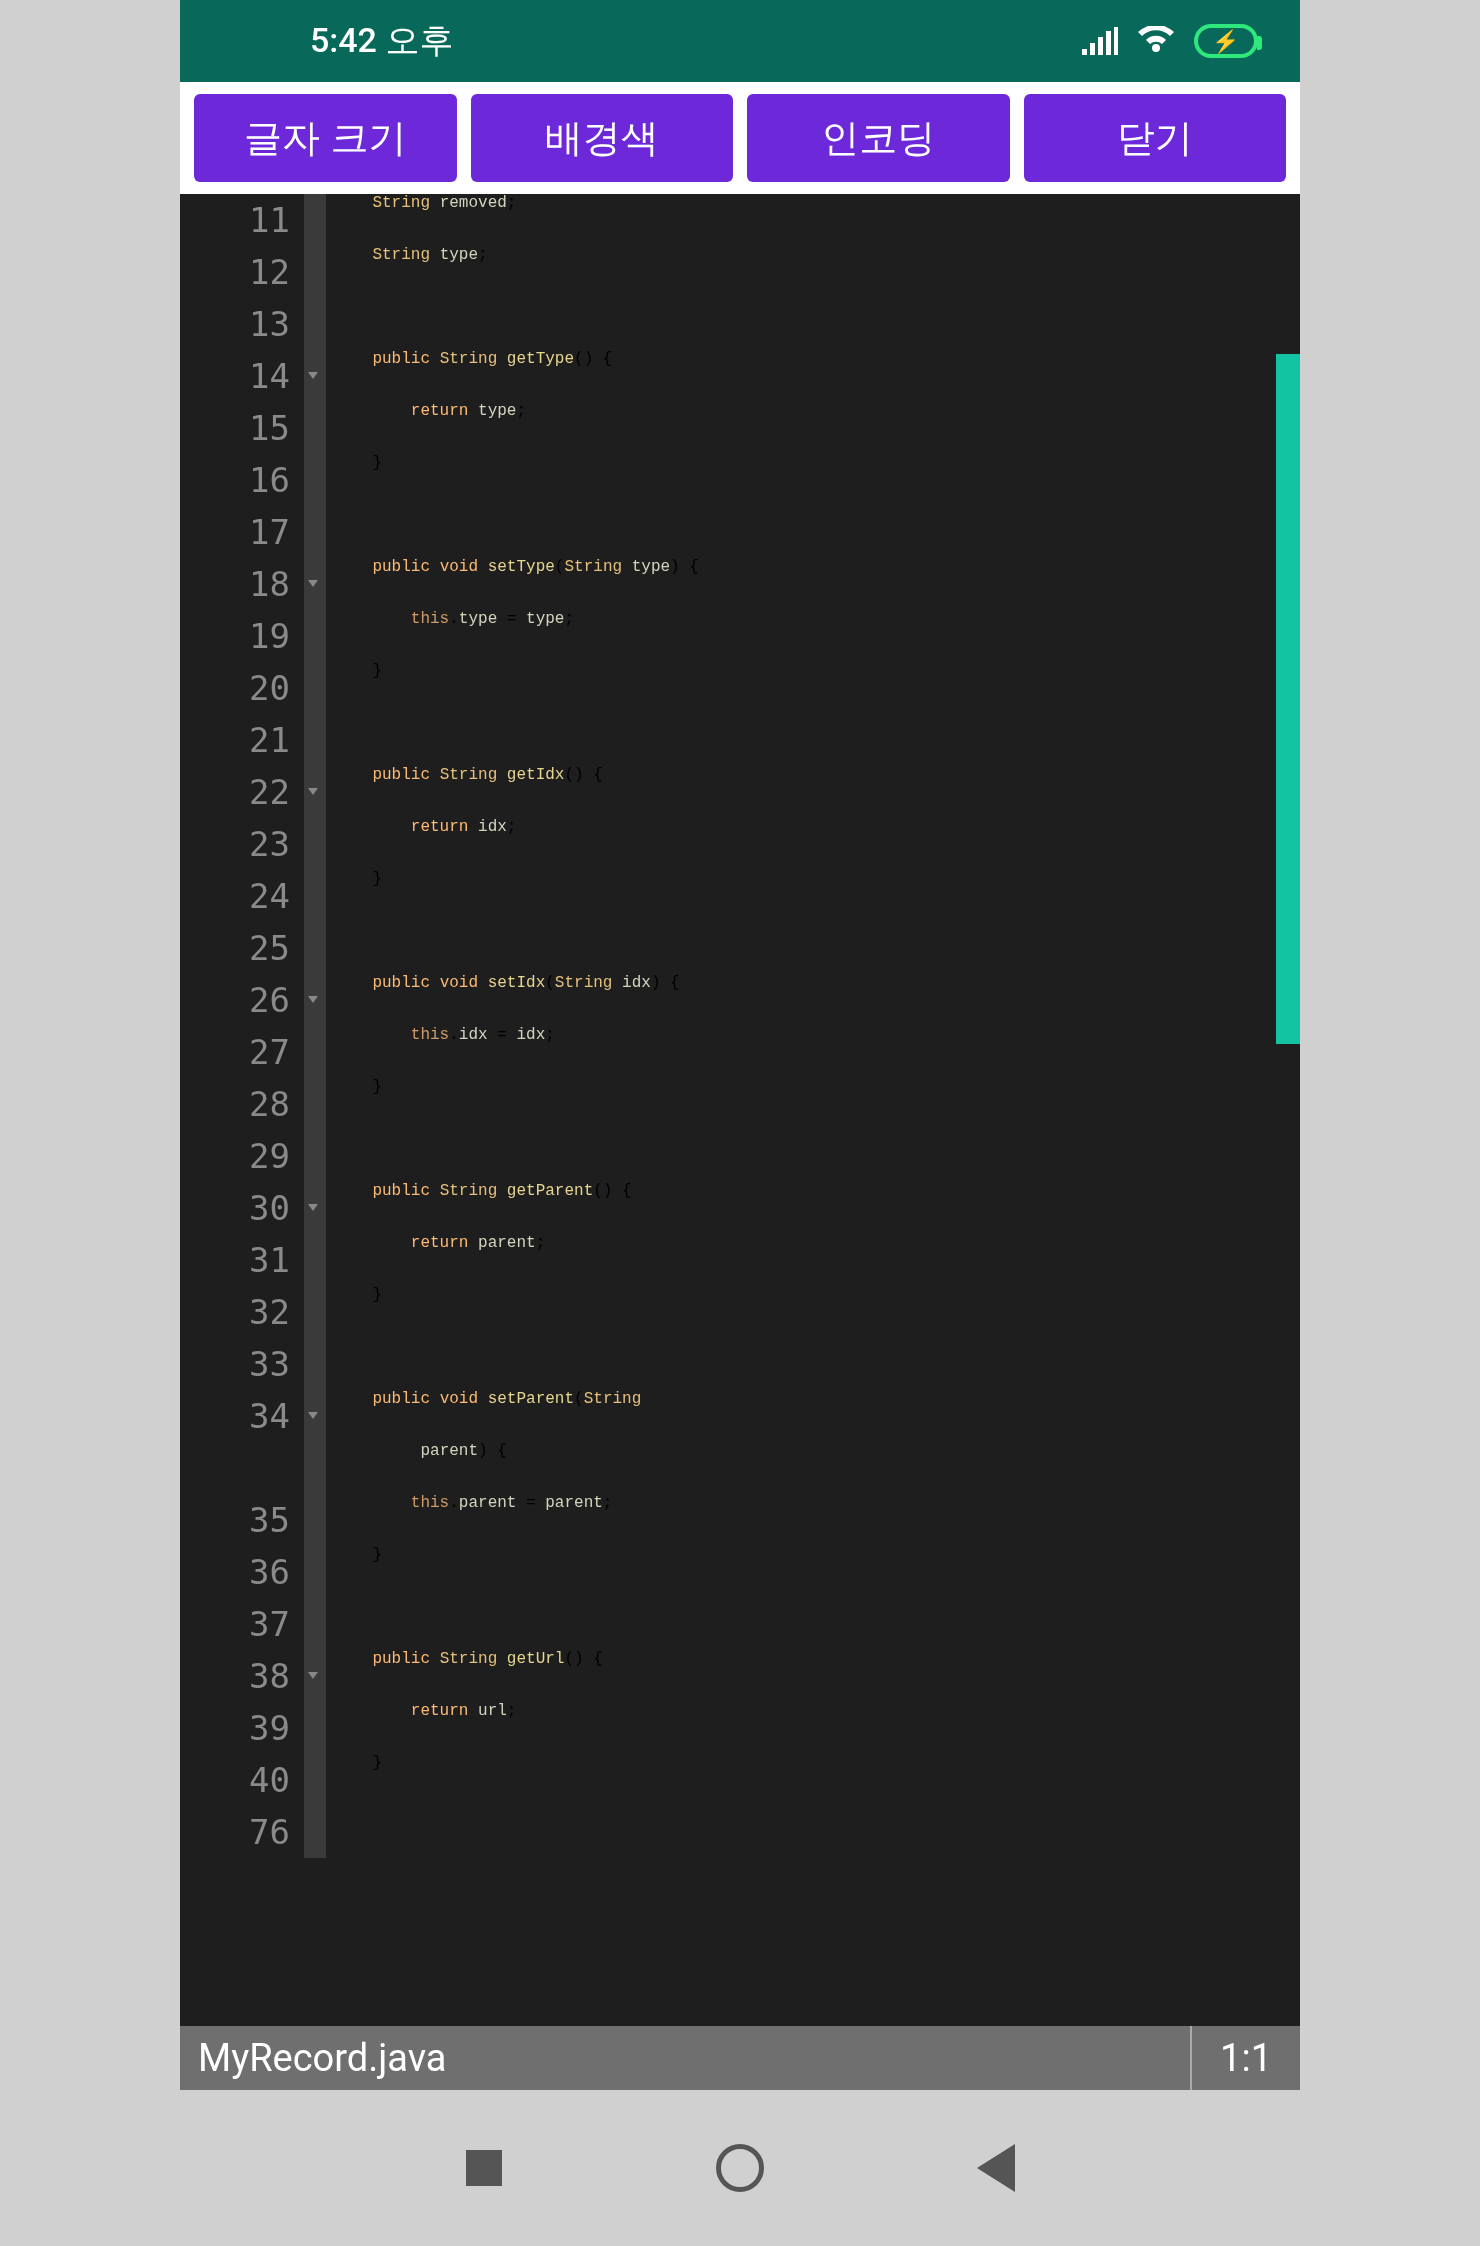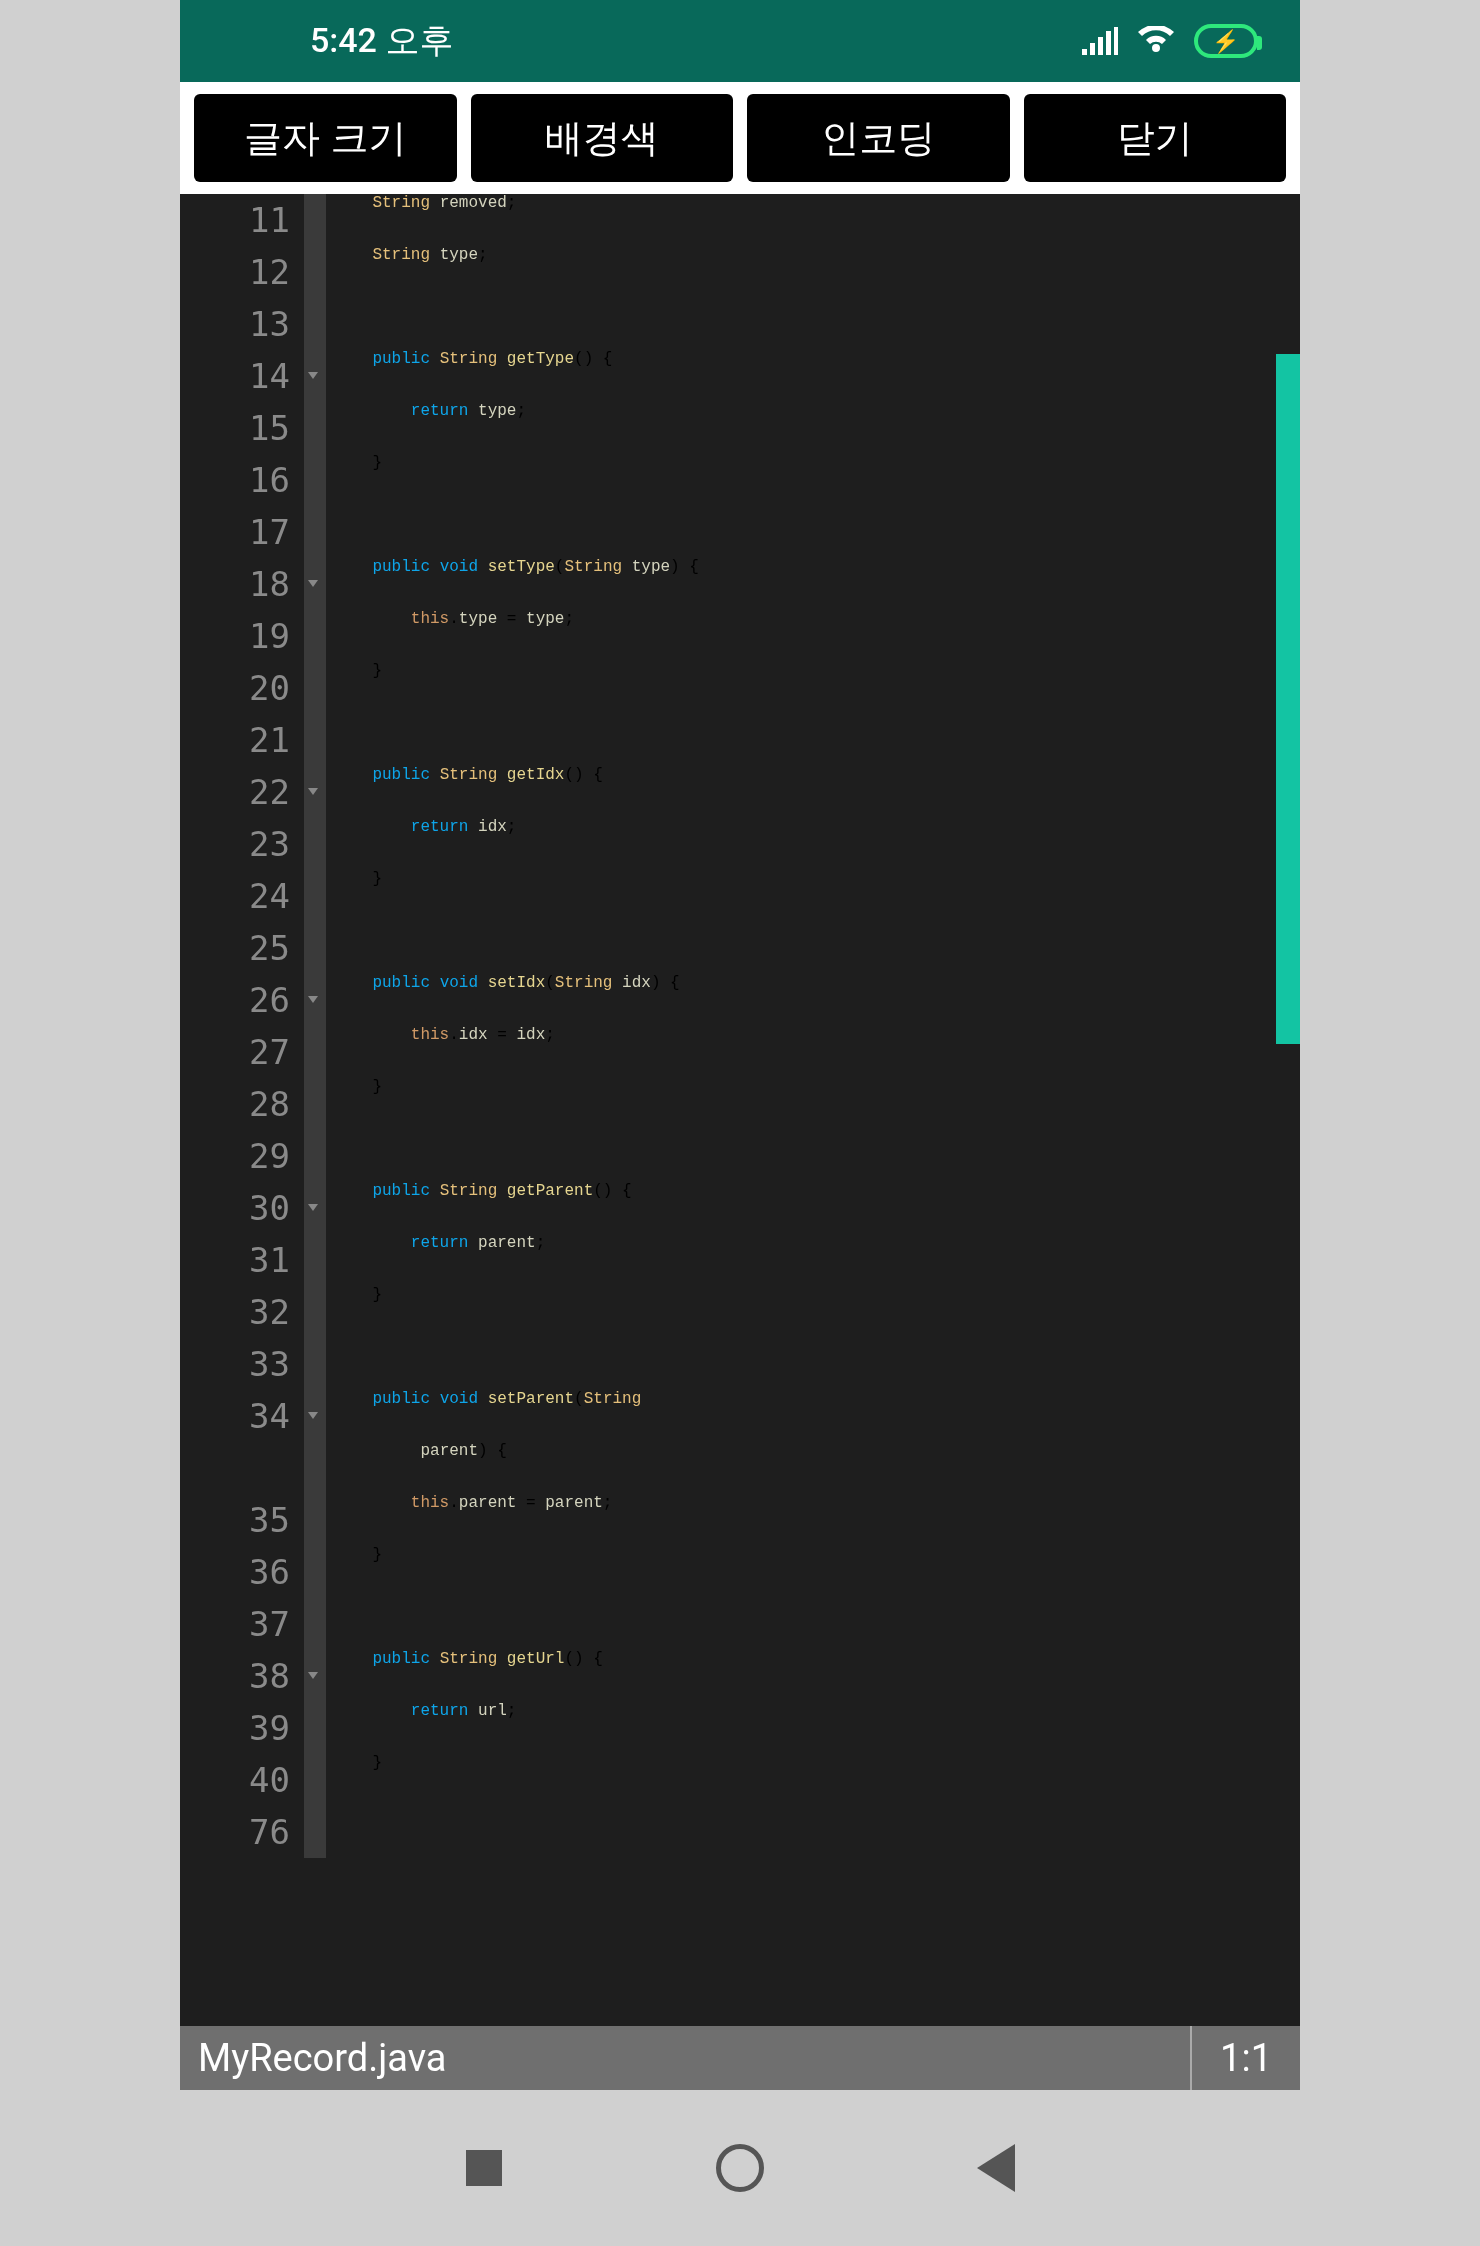--- a/index.html
+++ b/index.html
@@ -56,21 +56,21 @@
     height: 112px;
     background: #fff;
     display: flex;
     align-items: center;
     gap: 14px;
     padding: 12px 14px;
   }
   .tbtn {
     flex: 1;
     height: 88px;
-    background: #000000;
+    background: #6d28d9;
     color: #fff;
     border: none;
     font-size: 38px;
     font-weight: 400;
     border-radius: 6px;
     cursor: pointer;
   }
   .editor-wrap {
     flex: 1;
     display: flex;
@@ -110,21 +110,21 @@
     width: 0; height: 0;
     border-left: 5px solid transparent;
     border-right: 5px solid transparent;
     border-top: 7px solid #888;
   }
   .code {
     padding-left: 8px;
     white-space: pre;
     font-family: Liberation Mono, monospace;
   }
-  .kw { color: #0ea5e9; }
+  .kw { color: #fdba74; }
   .ty { color: #e5c07b; }
   .id { color: #d4d4be; }
   .fn { color: #e6d690; }
   .th { color: #d19a66; }
   .scrollbar-track {
     position: absolute;
     right: 0; top: 0;
     width: 24px;
     height: 100%;
     background: transparent;

